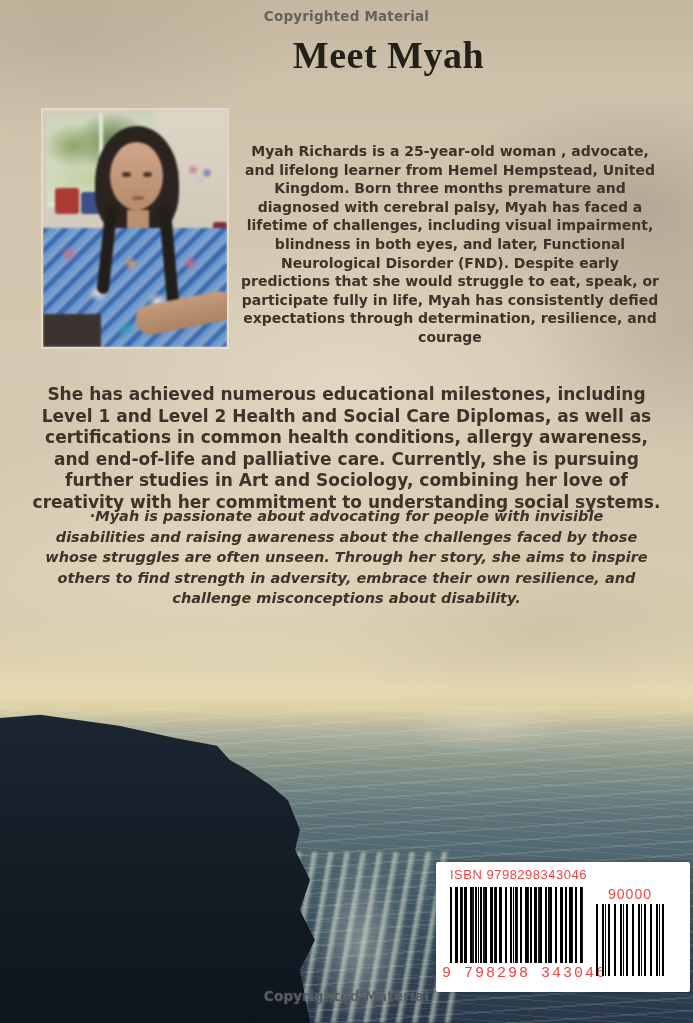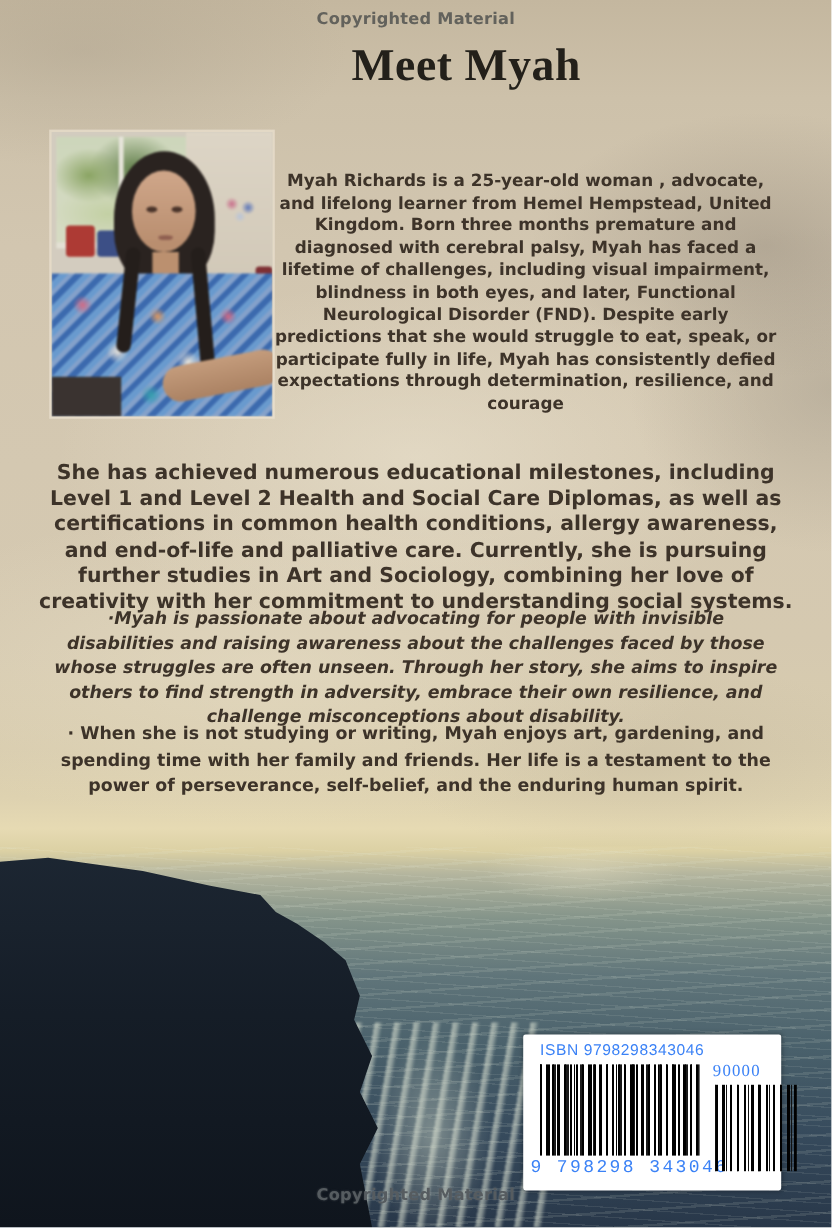--- a/index.html
+++ b/index.html
@@ -56,21 +56,21 @@
     position:absolute;left:0;top:8px;width:100%;text-align:center;
     font-size:13.5px;font-weight:bold;color:#63625c;letter-spacing:.2px;
   }
   .title{
     position:absolute;left:0;top:33px;width:100%;text-align:center;
     transform:translateX(42px);
     font-family:"Liberation Serif","DejaVu Serif",serif;
     font-size:38px;font-weight:bold;color:#23201a;letter-spacing:.5px;
   }
   .bio{position:absolute;color:#3d3329;font-weight:bold;text-align:center;}
-  .p1{left:224px;top:142px;width:428px;font-size:14px;line-height:18.6px;text-align:center;}
+  .p1{left:236px;top:142px;width:428px;font-size:14px;line-height:18.6px;text-align:center;}
   .p2{left:26px;top:384px;width:641px;font-size:17px;line-height:21.5px;}
   .p3{left:44px;top:506px;width:605px;font-size:14.5px;line-height:20.5px;}
   .p4{left:24px;top:602px;width:645px;font-size:14.5px;line-height:21.5px;}
   
   .photo{
     position:absolute;left:43px;top:110px;width:184px;height:237px;
     background:#d3ccbf;overflow:hidden;
     box-shadow:0 0 0 2px rgba(236,227,209,.7);
   }
   .photo .inner{position:absolute;inset:0;filter:blur(1px);}
@@ -112,39 +112,39 @@
       radial-gradient(circle 10px at 8% 80%, #e09a62, transparent 72%),
       radial-gradient(circle 12px at 45% 85%, #37a0ae, transparent 72%),
       repeating-linear-gradient(135deg, rgba(45,90,158,.55) 0 5px, rgba(127,178,216,.55) 5px 10px, rgba(232,227,218,.35) 10px 14px),
       #4f7ec2;
   }
   .ph-neck{position:absolute;left:84px;top:100px;width:22px;height:26px;background:#bb906f;}
   .ph-arm{position:absolute;left:92px;top:188px;width:100px;height:30px;background:linear-gradient(180deg,#c49c7c,#ab8263);border-radius:15px;transform:rotate(-11deg);}
   .ph-dark{position:absolute;left:0;top:204px;width:58px;height:33px;background:#3a3330;}
   
   .barcode-panel{
-    position:absolute;left:436px;top:862px;width:215px;height:130px;
-    background:#ffffff;border-radius:2px;color:#3b82f6;
+    position:absolute;left:436px;top:862px;width:254px;height:130px;
+    background:#ffffff;border-radius:2px;color:#ef4444;
     box-shadow:0 0 4px rgba(0,0,0,.35);
   }
   .isbn-label{position:absolute;left:14px;top:5px;font-family:"Liberation Sans",sans-serif;font-size:13px;letter-spacing:.5px;}
   .bars-main{
     position:absolute;left:14px;top:25px;width:133px;height:88px;
     background:
       repeating-linear-gradient(90deg,#000 0 2px, transparent 2px 5px),
       repeating-linear-gradient(90deg,#000 0 1px, transparent 1px 7px),
       repeating-linear-gradient(90deg,#1a1a1a 0 2px, transparent 2px 11px);
   }
   .digits-row{
     position:absolute;left:6px;top:101px;width:160px;height:22px;background:#fff;
     font-family:"Liberation Mono","DejaVu Sans Mono",monospace;
     font-size:15px;letter-spacing:2px;line-height:22px;white-space:nowrap;
   }
-  .price-code{position:absolute;left:158px;top:24px;width:72px;text-align:left;
-    font-family:Liberation Serif, serif;font-size:14px;letter-spacing:1px;}
+  .price-code{position:absolute;left:158px;top:24px;width:72px;text-align:center;
+    font-family:Liberation Sans, sans-serif;font-size:14px;letter-spacing:1px;}
   .bars-supp{
     position:absolute;left:160px;top:42px;width:68px;height:72px;
     background:
       repeating-linear-gradient(90deg,#000 0 2px, transparent 2px 6px),
       repeating-linear-gradient(90deg,#111 0 1px, transparent 1px 9px);
   }
   .copyright-bottom{
     position:absolute;left:0;top:988px;width:100%;text-align:center;
     font-size:13.5px;font-weight:bold;color:#565c60;letter-spacing:.2px;
     text-shadow:0 0 2px rgba(200,205,200,.25);
@@ -182,21 +182,20 @@
       <div class="ph-braid-l"></div>
       <div class="ph-braid-r"></div>
       <div class="ph-arm"></div>
       <div class="ph-dark"></div>
     </div>
   </div>
 
   <p class="bio p1" style="margin:0;">Myah Richards is a 25-year-old woman , advocate, and lifelong learner from Hemel Hempstead, United Kingdom. Born three months premature and diagnosed with cerebral palsy, Myah has faced a lifetime of challenges, including visual impairment, blindness in both eyes, and later, Functional Neurological Disorder (FND). Despite early predictions that she would struggle to eat, speak, or participate fully in life, Myah has consistently defied expectations through determination, resilience, and courage</p>
   <p class="bio p2" style="margin:0;">She has achieved numerous educational milestones, including Level 1 and Level 2 Health and Social Care Diplomas, as well as certifications in common health conditions, allergy awareness, and end-of-life and palliative care. Currently, she is pursuing further studies in Art and Sociology, combining her love of creativity with her commitment to understanding social systems.</p>
   <p class="bio p3" style="margin:0;font-style:italic;">·Myah is passionate about advocating for people with invisible disabilities and raising awareness about the challenges faced by those whose struggles are often unseen. Through her story, she aims to inspire others to find strength in adversity, embrace their own resilience, and challenge misconceptions about disability.</p>
-  <p class="bio p4" style="margin:0;">·  When she is not studying or writing, Myah enjoys art, gardening, and spending time with her family and friends. Her life is a testament to the power of perseverance, self-belief, and the enduring human spirit.</p>
 
   <div class="barcode-panel">
     <div class="isbn-label">ISBN 9798298343046</div>
     <div class="bars-main"></div>
     <div class="digits-row">9 798298 343046</div>
     <div class="price-code">90000</div>
     <div class="bars-supp"></div>
   </div>
 
   <div class="copyright-bottom">Copyrighted Material</div>

